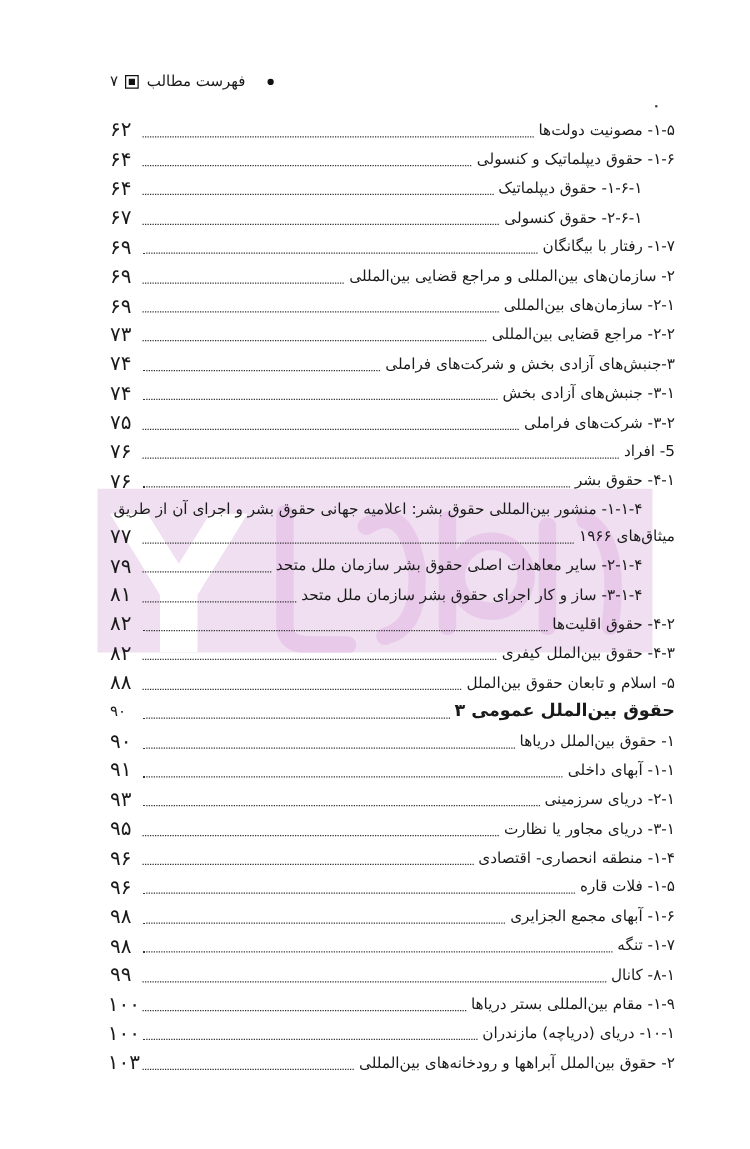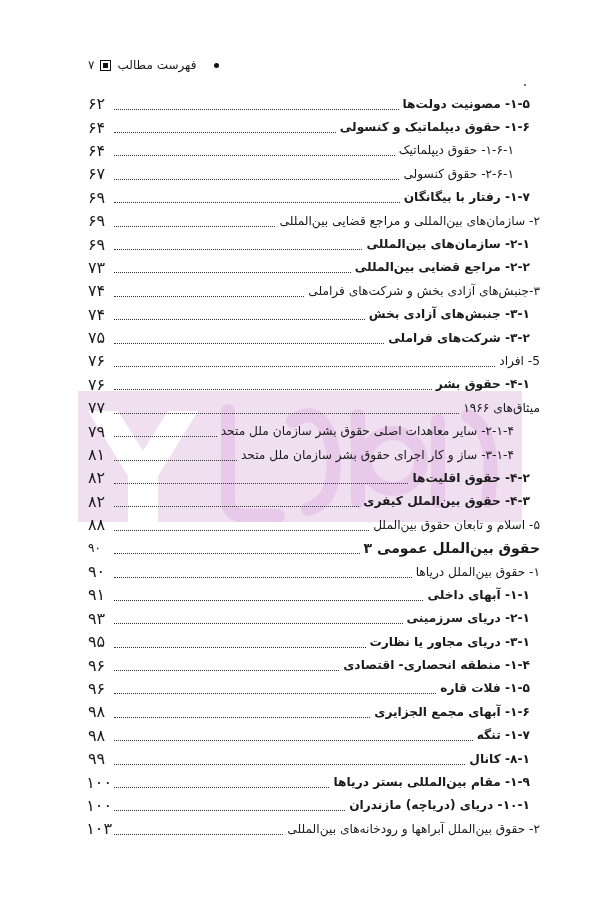--- a/index.html
+++ b/index.html
@@ -34,21 +34,21 @@
   .row .dots {
     flex: 1 1 auto; height: 1px; margin: 0 2px; align-self: center; margin-top: 10px;
     border-bottom: 1.5px dotted #333;
   }
   .row .page { flex: 0 0 auto; width: 24px; text-align: left; font-size: 16px; }
   .row.heading { font-weight: bold; font-size: 14px; }
   .row.heading .page { font-weight: normal; font-size: 12px; }
   .row.multiline-top { height: 21px; }
   .row.multiline-top .dots, .row.multiline-top .page { visibility: hidden; }
   .indent-0 .title { margin-right: 0px; }
-  .indent-1 .title { margin-right: 10px; font-weight: bold; }
+  .indent-1 .title { margin-right: 0; }
   .indent-2 .title { margin-right: 26px; }
 </style>
 </head>
 <body>
 
 <div class="watermark">
   <svg width="444" height="131" viewBox="0 0 444 131">
     <polygon points="10,20 40,20 65,60 90,20 120,20 80,85 80,131 50,131 50,85" fill="#ffffff"></polygon>
     <polygon points="30,131 65,80 100,131" fill="#ffffff" opacity="0.0"></polygon>
     <g fill="none" stroke="#e8c9ea" stroke-width="14" stroke-linecap="round">
@@ -129,20 +129,25 @@
   <div class="row indent-0">
       <span class="title">5- افراد</span>
       <span class="dots"></span>
       <span class="page">۷۶</span>
     </div>
   <div class="row indent-1">
       <span class="title">۴-۱- حقوق بشر</span>
       <span class="dots"></span>
       <span class="page">۷۶</span>
     </div>
+  <div class="row indent-2 multiline-top">
+      <span class="title">۱-۱-۴- منشور بین‌المللی حقوق بشر: اعلامیه جهانی حقوق بشر و اجرای آن از طریق</span>
+      <span class="dots"></span>
+      <span class="page"></span>
+    </div>
   <div class="row indent-0">
       <span class="title">میثاق‌های ۱۹۶۶</span>
       <span class="dots"></span>
       <span class="page">۷۷</span>
     </div>
   <div class="row indent-2">
       <span class="title">۲-۱-۴- سایر معاهدات اصلی حقوق بشر سازمان ملل متحد</span>
       <span class="dots"></span>
       <span class="page">۷۹</span>
     </div>

